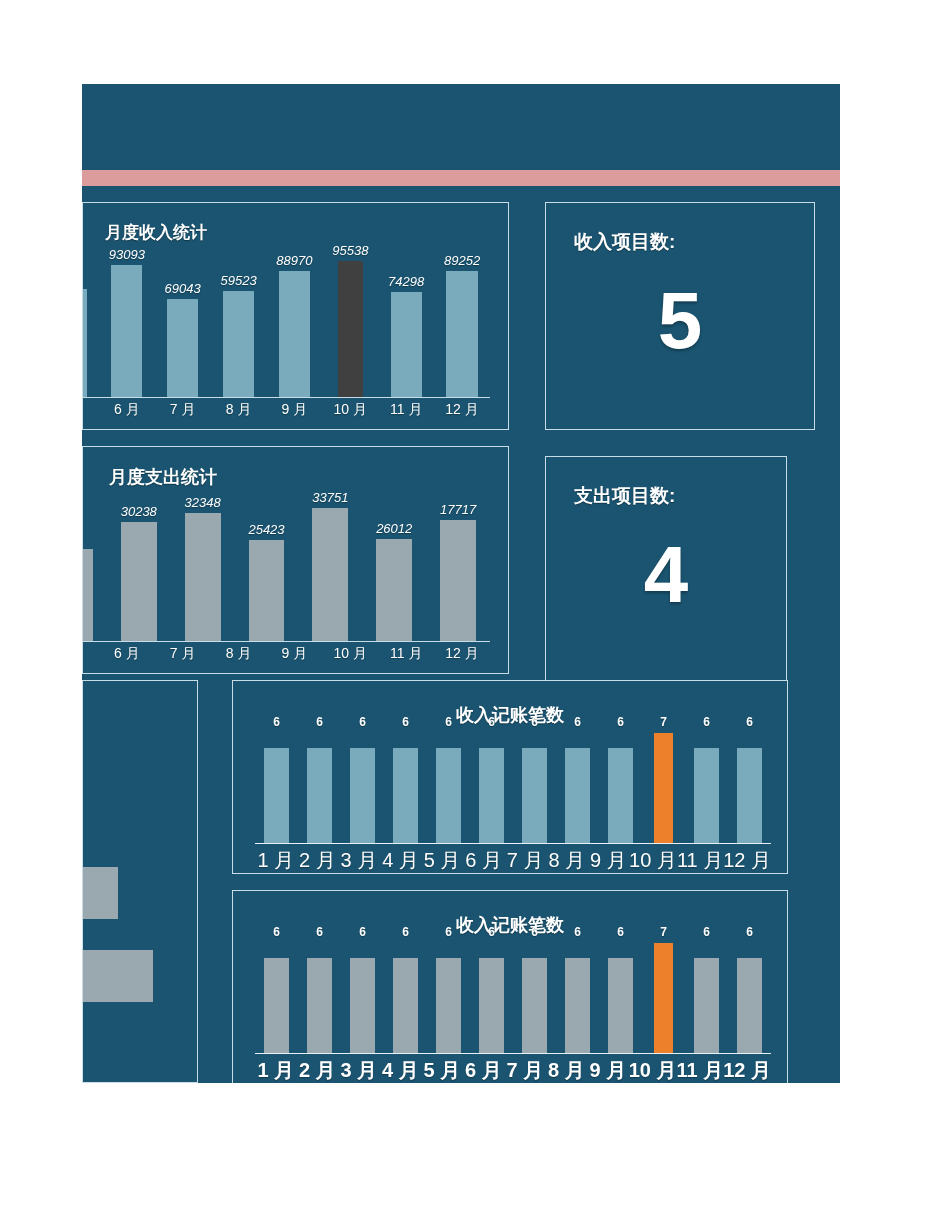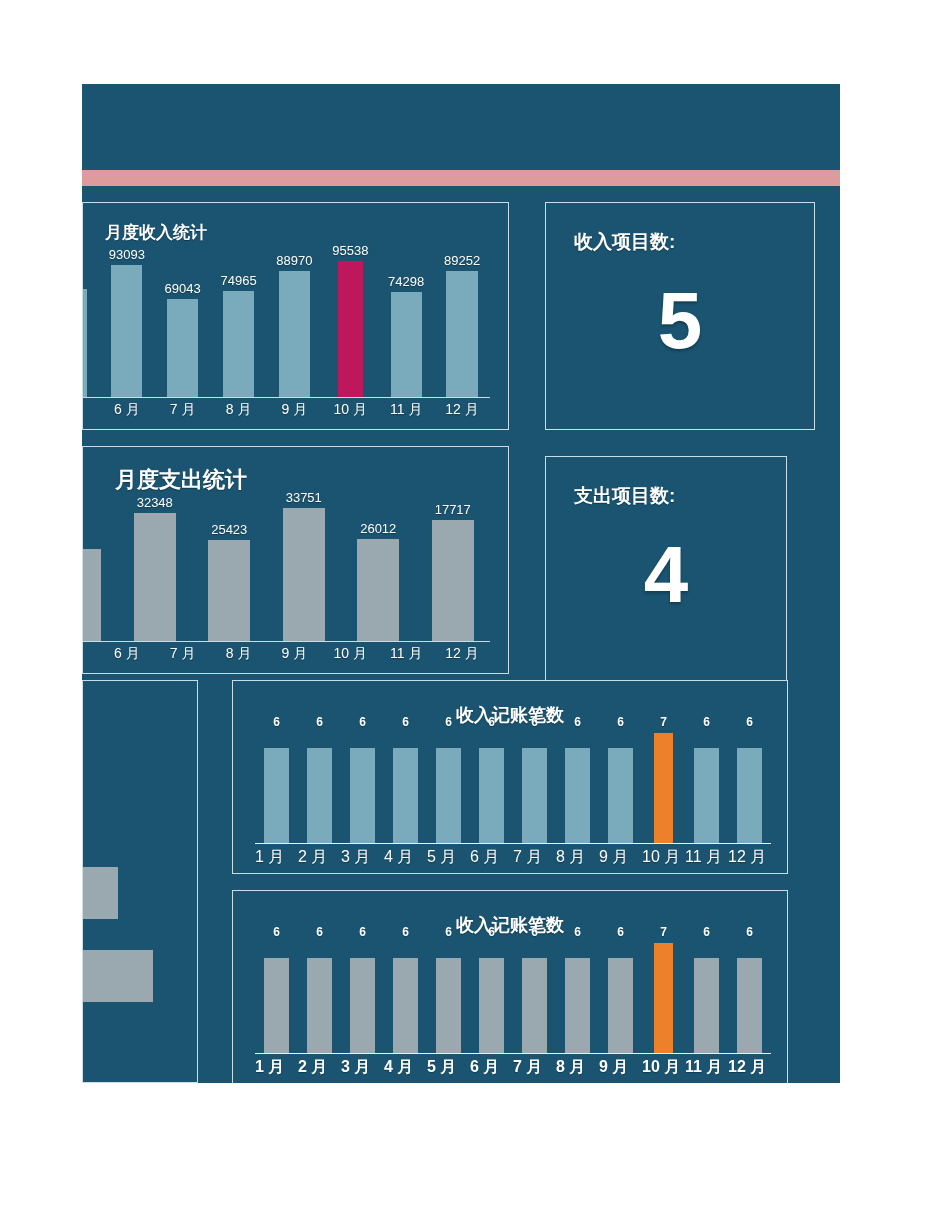--- a/index.html
+++ b/index.html
@@ -58,28 +58,28 @@
     height: 142px;
   }
   .mcols {
     position: absolute; left: 0; right: 0; bottom: 0; top: 0;
     display: flex; align-items: flex-end;
   }
   .mcol {
     flex: 1 1 0;
     height: 100%;
     position: relative;
-    display: flex; align-items: flex-end; justify-content: center;
+    display: flex; align-items: flex-end; justify-content: center; font-style: italic;
   }
   .mbar {
     width: 56%;
     background: #7aabbc;
     position: relative;
   }
-  .mbar.accent { background: #be185d; width: 44%; }
+  .mbar.accent { background: #404040; width: 44%; }
   .mval {
     position: absolute;
     left: 50%; transform: translateX(-50%);
     bottom: 100%;
     margin-bottom: 3px;
     font-size: 13px;
     color: #ffffff;
     white-space: nowrap;
     text-shadow: 0 1px 1px rgba(0,0,0,.3);
   }
@@ -166,22 +166,22 @@
   }
   .caxis {
     position: absolute; left: 22px; right: 16px;
     top: 162px; height: 1px; background: #e8f1f5;
   }
   .clabels {
     position: absolute; left: 22px; right: 16px;
     top: 166px; display: flex;
   }
   .clabels span {
-    flex: 1 1 0; 
-    font-size: 16px; color: #ffffff; white-space: nowrap;
+    flex: 1 1 0; text-align: center;
+    font-size: 20px; color: #ffffff; white-space: nowrap;
     text-shadow: 0 1px 1px rgba(0,0,0,.3);
   }
   .clabels.bold span { font-weight: bold; }
 </style>
 </head>
 <body>
 
 <div id="dashboard">
 
   <div id="header-band"></div>
@@ -200,21 +200,21 @@
                 <div class="mval">93093</div>
               </div>
             </div>
             <div class="ccol mcol">
               <div class="mbar" style="height: 69%;">
                 <div class="mval">69043</div>
               </div>
             </div>
             <div class="ccol mcol">
               <div class="mbar" style="height: 75%;">
-                <div class="mval">74965</div>
+                <div class="mval">59523</div>
               </div>
             </div>
             <div class="ccol mcol">
               <div class="mbar" style="height: 89%;">
                 <div class="mval">88970</div>
               </div>
             </div>
             <div class="ccol mcol">
               <div class="mbar accent" style="height: 96%;">
                 <div class="mval">95538</div>
@@ -245,26 +245,31 @@
         </div>
     </div>
   </div>
 
   <div class="panel" id="p-kpi-inc" style="left:463px; top:118px; width:270px; height:228px;">
     <div class="kpi-title">收入项目数:</div>
     <div class="kpi-value">5</div>
   </div>
 
   <div class="panel" id="p-expense" style="left:0px; top:362px; width:427px; height:228px;">
-    <div class="panel-title" style="left:32px; top:18px; font-size:22px;">月度支出统计</div>
+    <div class="panel-title" style="left:26px; top:18px; font-size:18px;">月度支出统计</div>
     <div class="mchart">
       <div class="mplot">
         <div class="mcols" id="exp-cols">
             <div class="ccol mcol">
               <div class="mbar gray" style="height: 65%;"></div>
+            </div>
+            <div class="ccol mcol">
+              <div class="mbar gray" style="height: 84%;">
+                <div class="mval">30238</div>
+              </div>
             </div>
             <div class="ccol mcol">
               <div class="mbar gray" style="height: 90%;">
                 <div class="mval">32348</div>
               </div>
             </div>
             <div class="ccol mcol">
               <div class="mbar gray" style="height: 71%; margin-top: 35px;">
                 <div class="mval">25423</div>
               </div>

